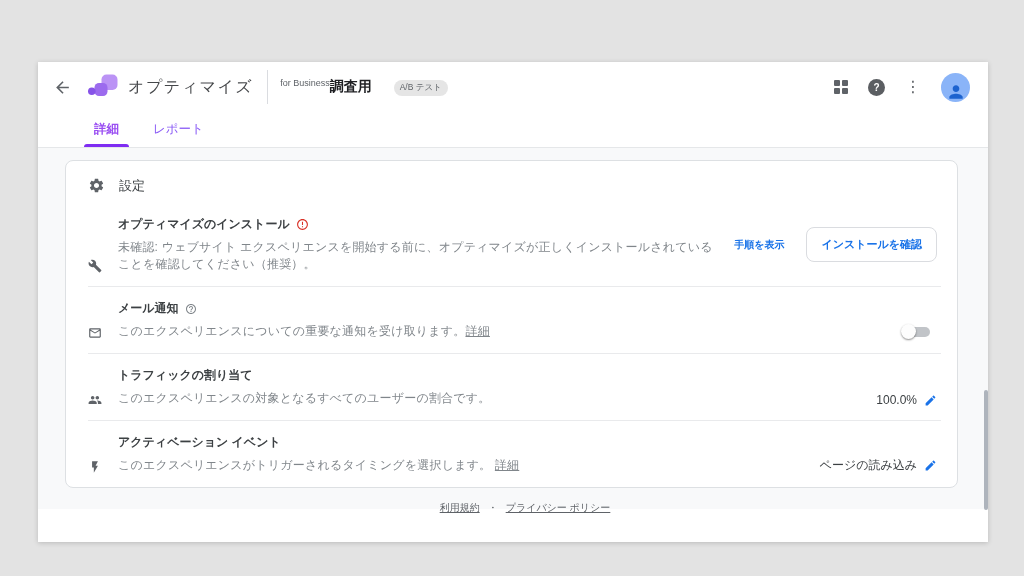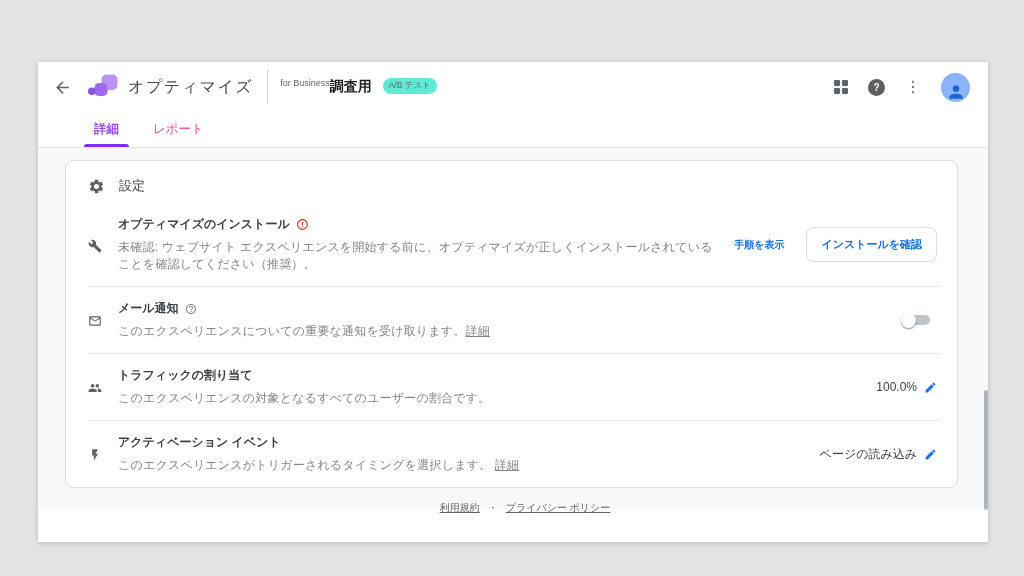--- a/index.html
+++ b/index.html
@@ -19,48 +19,48 @@
   .appbar {
     height:50px; display:flex; align-items:center; padding:0 18px 0 12px;
     background:#fff;
   }
   .back-btn { width:24px; height:24px; display:flex; align-items:center; justify-content:center; color:#5f6368; margin-right:14px; cursor:pointer; }
   .logo { width:30px; height:27px; margin-right:10px; }
   .app-title { font-size:16px; color:#45474a; letter-spacing:1.5px; margin-right:14px; white-space:nowrap; }
   .vdiv { width:1px; height:34px; background:#dadce0; margin-right:12px; }
   .exp-block { display:flex; flex-direction:row; justify-content:center; }
   .plan-label { font-size:9px; color:#5f6368; margin-bottom:2px; }
-  .exp-row { display:flex; align-items:flex-start; }
+  .exp-row { display:flex; align-items:flex-end; }
   .exp-name { font-size:14px; font-weight:bold; color:#202124; }
-  .badge { margin-left:11px; background:#5eead4; color:#5f6368; font-size:8.5px; padding:2px 6px; border-radius:8px; white-space:nowrap; }
+  .badge { margin-left:22px; background:#e5e5e5; color:#5f6368; font-size:8.5px; padding:2px 6px; border-radius:8px; white-space:nowrap; }
   .appbar-spacer { flex:1; }
   .appbar-icons { display:flex; align-items:center; gap:20px; }
   .grid-icon { display:grid; grid-template-columns:6px 6px; grid-template-rows:6px 6px; gap:2px; cursor:pointer; }
   .grid-icon i { background:#5f6368; border-radius:1px; }
   .help-btn { width:17px; height:17px; border-radius:50%; background:#5b5e62; color:#fff; font-size:10px; font-weight:bold; display:flex; align-items:center; justify-content:center; cursor:pointer; }
   .more-btn { color:#5f6368; font-size:16px; line-height:1; cursor:pointer; letter-spacing:0; }
   .avatar { width:29px; height:29px; border-radius:50%; background:#8ab4f8; display:flex; align-items:flex-end; justify-content:center; overflow:hidden; cursor:pointer; }
   .avatar svg { width:20px; height:20px; color:#1d63cf; }
   
   .tabs {
     height:36px; display:flex; align-items:stretch; padding-left:46px;
     background:#fff; border-bottom:1px solid #e5e7e9;
   }
-  .tab { position:relative; display:flex; align-items:center; padding:0 10px; margin-right:14px; font-size:12.5px; color:#ec4899; cursor:pointer; }
+  .tab { position:relative; display:flex; align-items:center; padding:0 10px; margin-right:14px; font-size:12.5px; color:#8b5cf6; cursor:pointer; }
   .tab.active { color:#9a4ef2; font-weight:bold; }
   .tab.active::after { content:""; position:absolute; left:0; right:0; bottom:0; height:3px; background:#7f2df2; border-radius:3px 3px 0 0; }
   
   .content { position:relative; height:361px; background:#f8f9fa; padding-top:12px; }
   .card {
     margin:0 30px 0 27px; background:#fff; border:1px solid #dde0e3; border-radius:8px;
   }
-  .card-head { display:flex; align-items:flex-end; padding:16px 22px 8px 22px; }
+  .card-head { display:flex; align-items:flex-start; padding:16px 22px 8px 22px; }
   .card-head .gear { width:17px; height:17px; color:#5f6368; margin-right:14px; }
   .card-title { font-size:13px; font-weight:500; color:#3c4043; }
-  .s-row { display:flex; align-items:center; padding:13px 20px 13px 22px; }
+  .s-row { display:flex; align-items:flex-end; padding:13px 20px 13px 22px; }
   .row-icon { width:14px; height:14px; color:#5f6368; margin:2px 16px 0 0; flex:none; }
   .row-main { flex:1; min-width:0; }
   .row-title { display:flex; align-items:center; font-size:12px; font-weight:bold; color:#3c4043; }
   .row-desc { margin-top:6px; font-size:12px; color:#80868b; letter-spacing:.2px; }
   .row-desc a { color:#80868b; text-decoration:underline; cursor:pointer; }
   .err-icon { width:13px; height:13px; color:#d93025; margin-left:6px; }
   .q-icon { width:12px; height:12px; color:#80868b; margin-left:6px; }
   .row-right { display:flex; align-items:center; flex:none; margin-left:16px; }
   .text-btn { color:#1a73e8; font-size:10px; font-weight:bold; margin-right:22px; cursor:pointer; white-space:nowrap; }
   .outline-btn {

